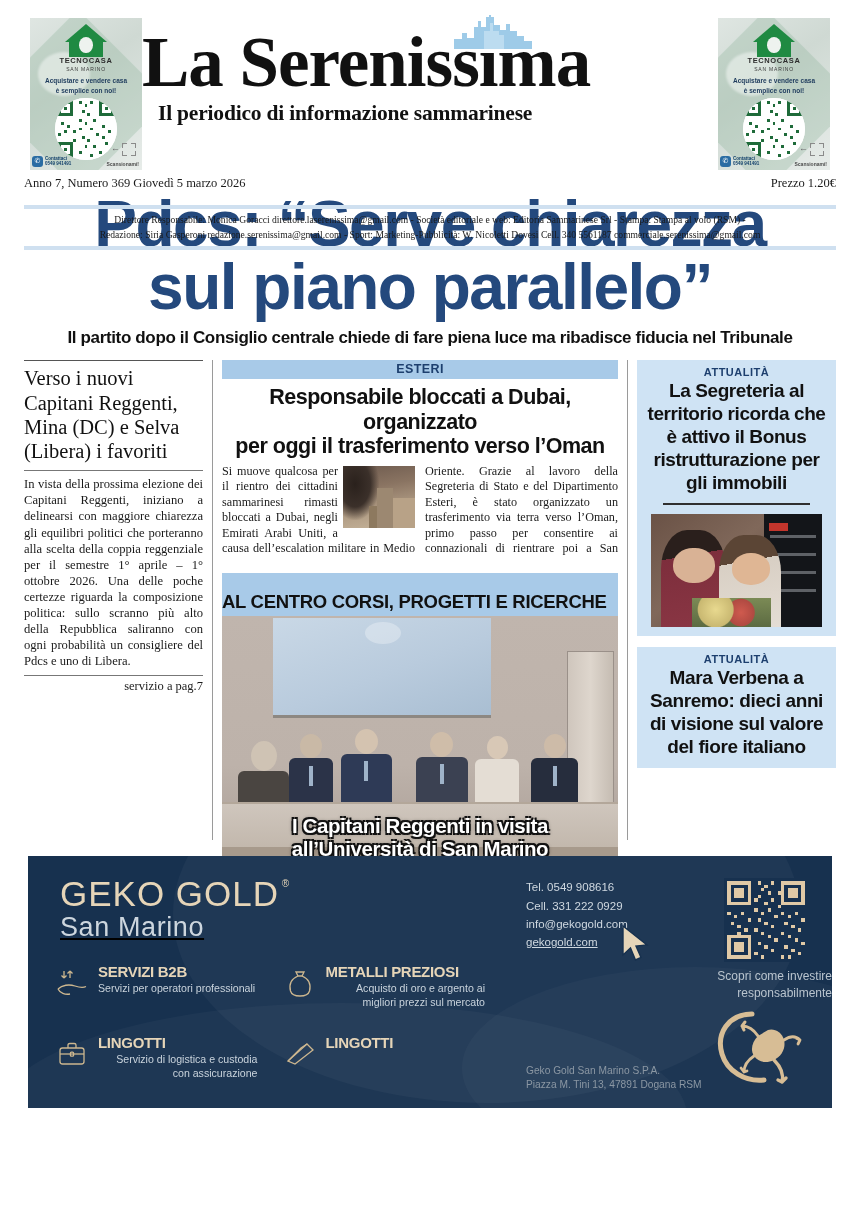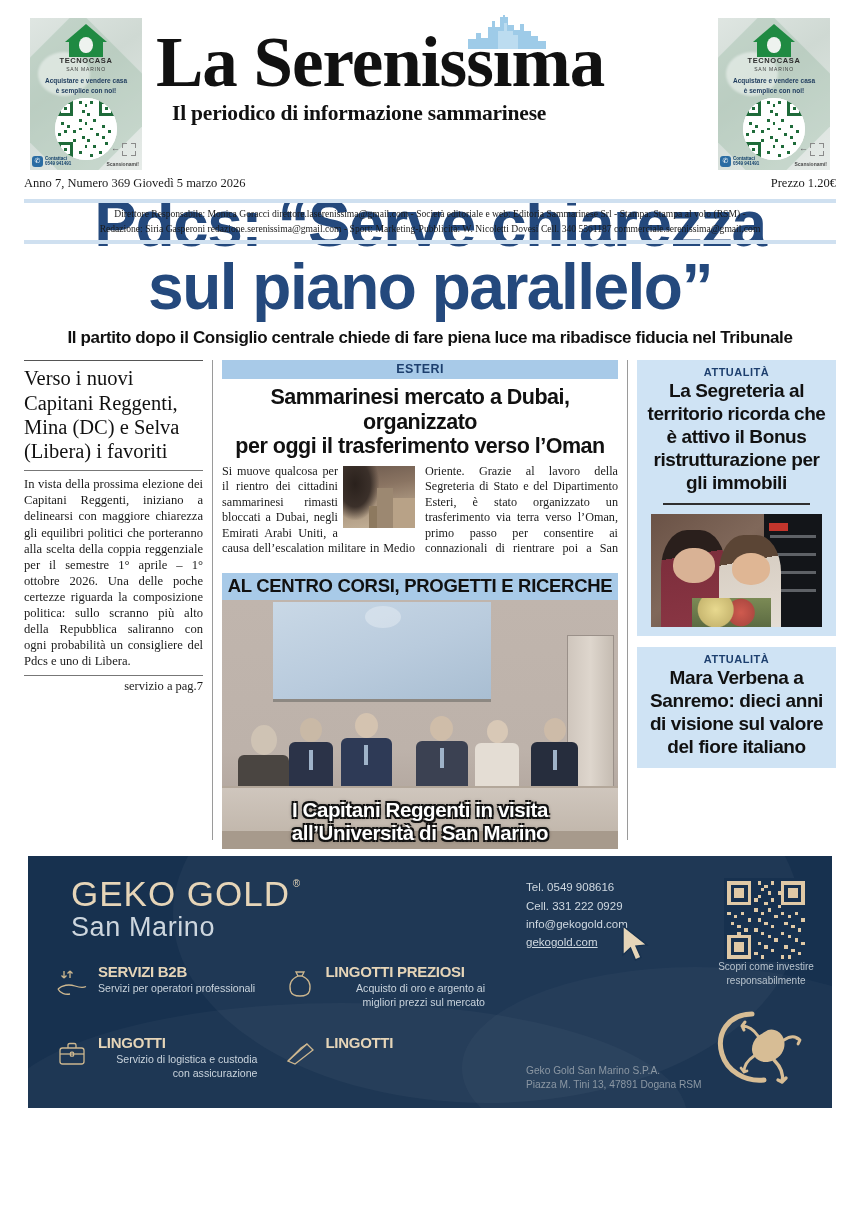--- a/index.html
+++ b/index.html
@@ -7,21 +7,21 @@
     width:860px; height:1208px;
     background:#ffffff;
     font-family:"Liberation Serif", serif;
     overflow:hidden;
     position:relative;
   }
   .page { width:860px; height:1208px; position:relative; background:#fff; }
 
   
   .masthead { position:relative; height:185px; padding:18px 0 0 0; }
-  .masthead-row { display:flex; align-items:flex-start; justify-content:space-between; padding:0 30px;gap:14px; }
+  .masthead-row { display:flex; align-items:flex-start; justify-content:space-between; padding:0 30px; }
 
   .tecno-ad {
     width:112px; height:152px; position:relative; overflow:hidden;
     background:linear-gradient(145deg,#dfe6e2 0%,#cfd9d3 40%,#e7ece9 100%);
     flex:0 0 112px;
   }
   .tecno-ad .diamond {
     position:absolute; left:-16px; top:18px; width:128px; height:128px;
     background:rgba(148,182,160,0.35); transform:rotate(45deg);
   }
@@ -110,21 +110,21 @@
   }
   .paper-sub {
     font-family:"Liberation Serif", serif;
     font-size:21.5px; font-weight:bold; color:#111; margin-top:5px;
     letter-spacing:-.2px;
     margin-left:16px;
   }
 
   .issue-row {
     display:flex; justify-content:space-between; align-items:baseline;
-    padding:6px 24px 8px 24px;
+    padding:6px 24px 14px 24px;
     font-family:"Liberation Serif", serif; font-size:12.5px; color:#1a1a1a;gap:12px;
   }
   .rule-blue { height:4px; background:#cfe0f0; margin:0 24px; }
   .colophon {
     text-align:center; padding:4px 24px 3px 24px;
     font-family:"Liberation Serif", serif; font-size:9.6px;
     color:#1a1a1a; line-height:1.55;
   }
 
   
@@ -195,21 +195,21 @@
   }
   .inset-photo .smoke {
     position:absolute; left:-4px; top:-6px; width:40px; height:60px;
     background:radial-gradient(ellipse at 40% 40%,#2a211c 0%,#3b302a 45%,rgba(60,48,40,0) 72%);
   }
   .inset-photo .bld1 { position:absolute; left:34px; bottom:0; width:16px; height:40px; background:#9c8871; }
   .inset-photo .bld2 { position:absolute; left:50px; bottom:0; width:22px; height:30px; background:#b8a287; }
   .inset-photo .bld3 { position:absolute; left:26px; bottom:0; width:10px; height:22px; background:#8d795f; }
 
   .photo-bar {
-    background:#a8cae8; padding:2px 0 3px 0; text-align:center; margin-top:5px;
+    background:#a8cae8; padding:18px 0 3px 0; text-align:left; margin-top:5px;
   }
   .photo-bar span {
     font-family:"Liberation Sans", sans-serif; font-size:18.5px;
     font-weight:bold; color:#111; letter-spacing:-.3px;
   }
   .main-photo {
     position:relative; width:100%; height:249px; overflow:hidden;
     background:linear-gradient(180deg,#b9afa8 0%,#c3b9b1 45%,#b0a49c 100%);
   }
   .mp-wall { position:absolute; inset:0; background:linear-gradient(180deg,#c0b5ad 0%,#bdb2aa 60%,#a89c94 100%); }
@@ -304,21 +304,21 @@
     border-radius:50%; background:rgba(255,255,255,0.035);
   }
   .ad .sw2 {
     position:absolute; left:-4%; top:58%; width:86%; height:90%;
     border-radius:50%; background:rgba(255,255,255,0.032);
   }
   .ad .sw3 {
     position:absolute; right:-12%; top:44%; width:58%; height:80%;
     border-radius:50%; background:rgba(255,255,255,0.028);
   }
-  .ad-brand { position:absolute; left:43px; top:18px; }
+  .ad-brand { position:absolute; left:32px; top:18px;text-decoration:underline; }
   .ad-brand .b1 {
     font-family:"Liberation Sans", sans-serif; font-size:35px;
     color:#e6d5b8; letter-spacing:1px; position:relative; display:inline-block;
     font-weight:300;
   }
   .ad-brand .reg {
     position:absolute; right:-11px; top:4px; font-size:10px; color:#e6d5b8;
   }
   .ad-brand .b2 {
     font-family:"Liberation Sans", sans-serif; font-size:27px;
@@ -343,22 +343,22 @@
   .ad-contact {
     position:absolute; left:498px; top:22px;
     font-family:"Liberation Sans", sans-serif; font-size:11.5px;
     color:#cfd8e0; line-height:1.58;
   }
   .ad-contact .link { text-decoration:underline; }
   .cursor { position:absolute; left:592px; top:68px; }
 
   .ad-qr { position:absolute; left:696px; top:22px; width:84px; height:84px; background:#17314f; }
   .ad-qr-cap {
-    position:absolute; left:672px; top:104px; width:132px; text-align:center;
-    font-family:"Liberation Sans", sans-serif; font-size:10px;
+    position:absolute; left:672px; top:112px; width:132px; text-align:right;
+    font-family:"Liberation Sans", sans-serif; font-size:12px;
     color:#b9c4ce; line-height:1.35;
   }
   .ad-gecko { position:absolute; right:28px; bottom:18px; width:92px; height:82px; }
   .ad-legal {
     position:absolute; left:498px; bottom:16px;
     font-family:"Liberation Sans", sans-serif; font-size:10.2px;
     color:#8b97a3; line-height:1.38;
   }
 </style>
 </head>
@@ -578,21 +578,21 @@
       </div>
       <div class="left-foot-rule"></div>
       <div class="left-foot">servizio a pag.7</div>
     </div>
 
     <div class="divider"></div>
 
     <div class="col-mid">
       <div class="sect-bar">ESTERI</div>
       <div class="mid-head">
-        <span>Sammarinesi mercato a Dubai, organizzato</span><br>
+        <span>Responsabile bloccati a Dubai, organizzato</span><br>
         <span>per oggi il trasferimento verso l’Oman</span>
       </div>
       <div class="mid-body">
         <div class="inset-photo">
           <div class="smoke"></div>
             <div class="bld3"></div>
             <div class="bld1"></div>
             <div class="bld2"></div>
         </div>
         <span>Si muove qualcosa per il rientro dei cittadini sammarinesi rimasti bloccati a Dubai, negli Emirati Arabi Uniti, a causa dell’escalation militare in Medio Oriente. Grazie al lavoro della Segreteria di Stato e del Dipartimento Esteri, è stato organizzato un trasferimento via terra verso l’Oman, primo passo per consentire ai connazionali di rientrare poi a San Marino nei prossimi giorni. Il piano prevede la partenza…</span>
@@ -708,21 +708,21 @@
         </div>
 
         <div class="feat">
           <div class="ic">
             <svg viewBox="0 0 34 30" fill="none" stroke="#cdb78f" stroke-width="1.3">
               <path d="M13 4 L21 4 L19 8 L15 8 Z"></path>
               <path d="M15 8 C8 11 6 17 7.5 23 C8.5 26.5 12 28 17 28 C22 28 25.5 26.5 26.5 23 C28 17 26 11 19 8"></path>
             </svg>
           </div>
           <div>
-            <div class="ft">LINGOTTI PREZIOSI</div>
+            <div class="ft">METALLI PREZIOSI</div>
             <div class="fd">Acquisto di oro e argento ai migliori prezzi sul mercato</div>
           </div>
         </div>
 
         <div class="feat">
           <div class="ic">
             <svg viewBox="0 0 34 30" fill="none" stroke="#cdb78f" stroke-width="1.3">
               <rect x="5" y="9" width="24" height="16" rx="2.5"></rect>
               <path d="M13 9 L13 6 C13 5 13.8 4.5 14.8 4.5 L19.2 4.5 C20.2 4.5 21 5 21 6 L21 9"></path>
               <path d="M5 15 L29 15"></path>

